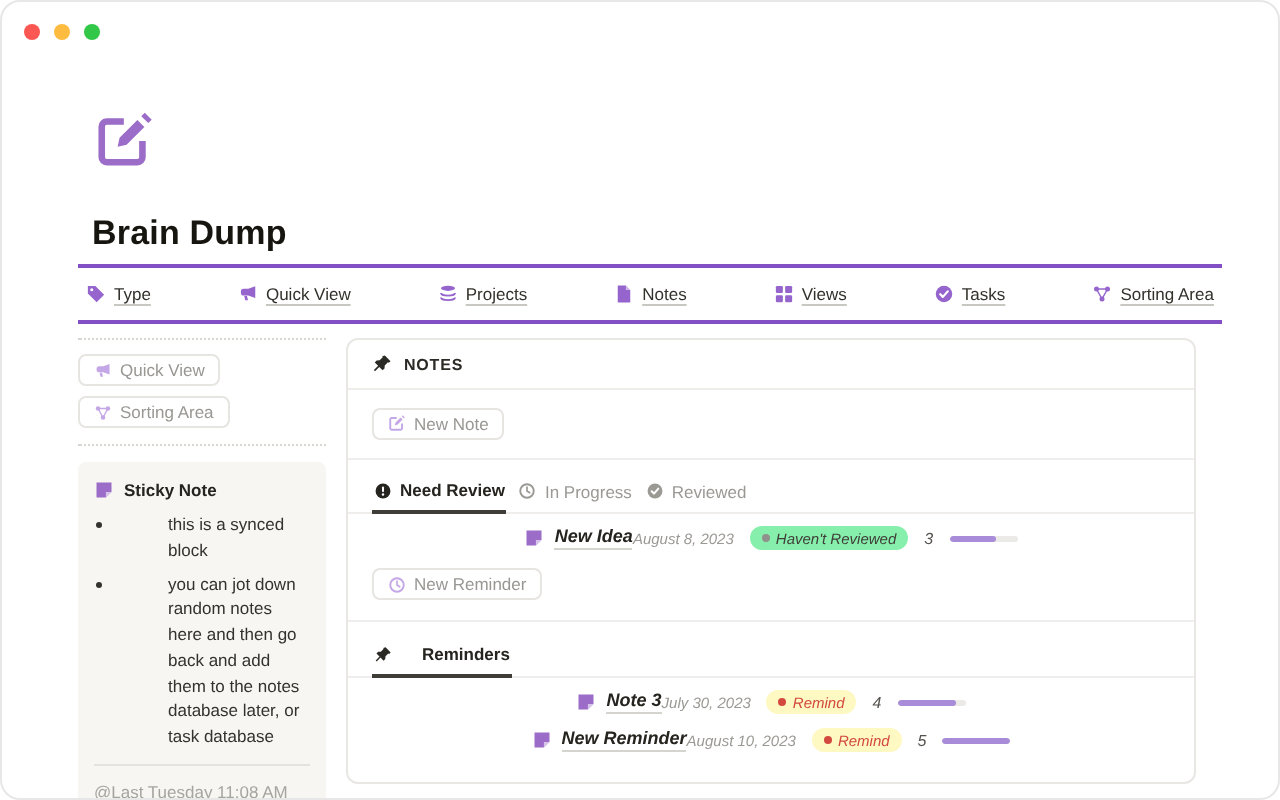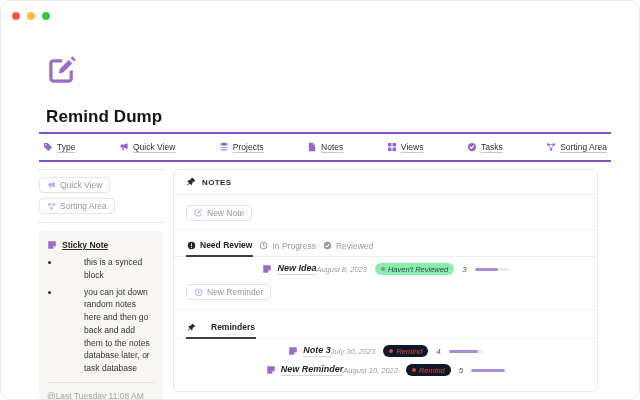--- a/index.html
+++ b/index.html
@@ -33,21 +33,21 @@
   
   .side-btns { border-top:1px dotted #d8d6d1; border-bottom:1px dotted #d8d6d1; padding:7px 0 8px; }
   .pill-btn { display:inline-flex; align-items:center; gap:4px; border:1px solid #e7e5e1; border-radius:4px;
               padding:2px 7px; font-size:8.5px; color:#989792; background:#fff; cursor:pointer; }
   .pill-btn + .pill-btn { margin-top:0; }
   .side-btns .pill-btn { display:flex; width:fit-content; margin-bottom:5px; }
   .side-btns .pill-btn:last-child { margin-bottom:0; }
   .pill-btn svg { width:9px; height:9px; color:#c4a7e6; }
 
   .sticky-panel { margin-top:8px; background:#f7f6f3; border-radius:4px; padding:9px 8px 8px; }
-  .sticky-head { display:flex; align-items:center; gap:5px; margin-bottom:6px;text-decoration:underline; }
+  .sticky-head { display:flex; align-items:center; gap:5px; margin-bottom:6px; }
   .sticky-head svg { width:10px; height:10px; }
   .sticky-head .t { font-size:8.5px; font-weight:700; color:#26241f; }
   .sticky-panel ul { list-style:disc; padding-left:13px; }
   .sticky-panel li { font-size:8.5px; line-height:1.5; color:#34322c; margin-bottom:4px;padding-left:24px; }
   .sticky-div { border-top:1px solid #e5e3de; margin:7px 0 7px; }
   .sticky-ts { font-size:8.5px; line-height:1.45; color:#a6a49e; }
 
   .report-tab { margin-top:12px; border-bottom:1px solid #eceae7; }
   .report-inner { display:inline-flex; align-items:center; gap:5px; padding:2px 1px 5px;
                   border-bottom:2px solid #3f3d38; cursor:pointer; }
@@ -75,21 +75,21 @@
   .note-row { display:flex; align-items:center; justify-content:center; padding:6px 0 5px;font-style:italic; }
   .note-title { display:flex; align-items:center; gap:5px; cursor:pointer; }
   .note-title svg { width:10px; height:10px; }
   .note-title .t { font-size:9px; font-weight:600; color:#26241f; border-bottom:1px solid #d6d4ce; padding-bottom:1px; }
   .note-meta { display:flex; align-items:center; gap:8px; }
   .date { font-size:7.5px; color:#9b9994; }
   .badge { display:inline-flex; align-items:center; gap:3px; font-size:7.5px; border-radius:9px; padding:1.5px 6px; white-space:nowrap; }
   .badge .bdot { width:4px; height:4px; border-radius:50%; }
   .badge.gray { background:#86efac; color:#3f3d38; }
   .badge.gray .bdot { background:#90908c; }
-  .badge.red { background:#0f172a; color:#d3483f; }
+  .badge.red { background:#fef9c3; color:#d3483f; }
   .badge.red .bdot { background:#d3483f; }
   .count { font-size:8px; color:#54524d; }
   .bar { width:34px; height:3px; border-radius:2px; background:#eceae7; overflow:hidden; }
   .bar > i { display:block; height:100%; background:#a88cd9; border-radius:2px; }
 </style>
 </head>
 <body>
 
 <svg width="0" height="0" style="position:absolute">
   <defs>
@@ -159,21 +159,21 @@
     <span class="dot red"></span>
     <span class="dot yellow"></span>
     <span class="dot green"></span>
   </div>
 
   <div class="page-icon">
     <svg viewBox="0 0 16 16">
         <use href="#i-edit"></use>
       </svg>
   </div>
-  <div class="page-title">Remind Dump</div>
+  <div class="page-title">Brain Dump</div>
 
   <div class="nav-band">
     <div class="nav-item">
       <svg viewBox="0 0 16 16">
           <use href="#i-tag"></use>
         </svg>
       <span class="lbl">Type</span>
     </div>
     <div class="nav-item">
       <svg viewBox="0 0 16 16">

